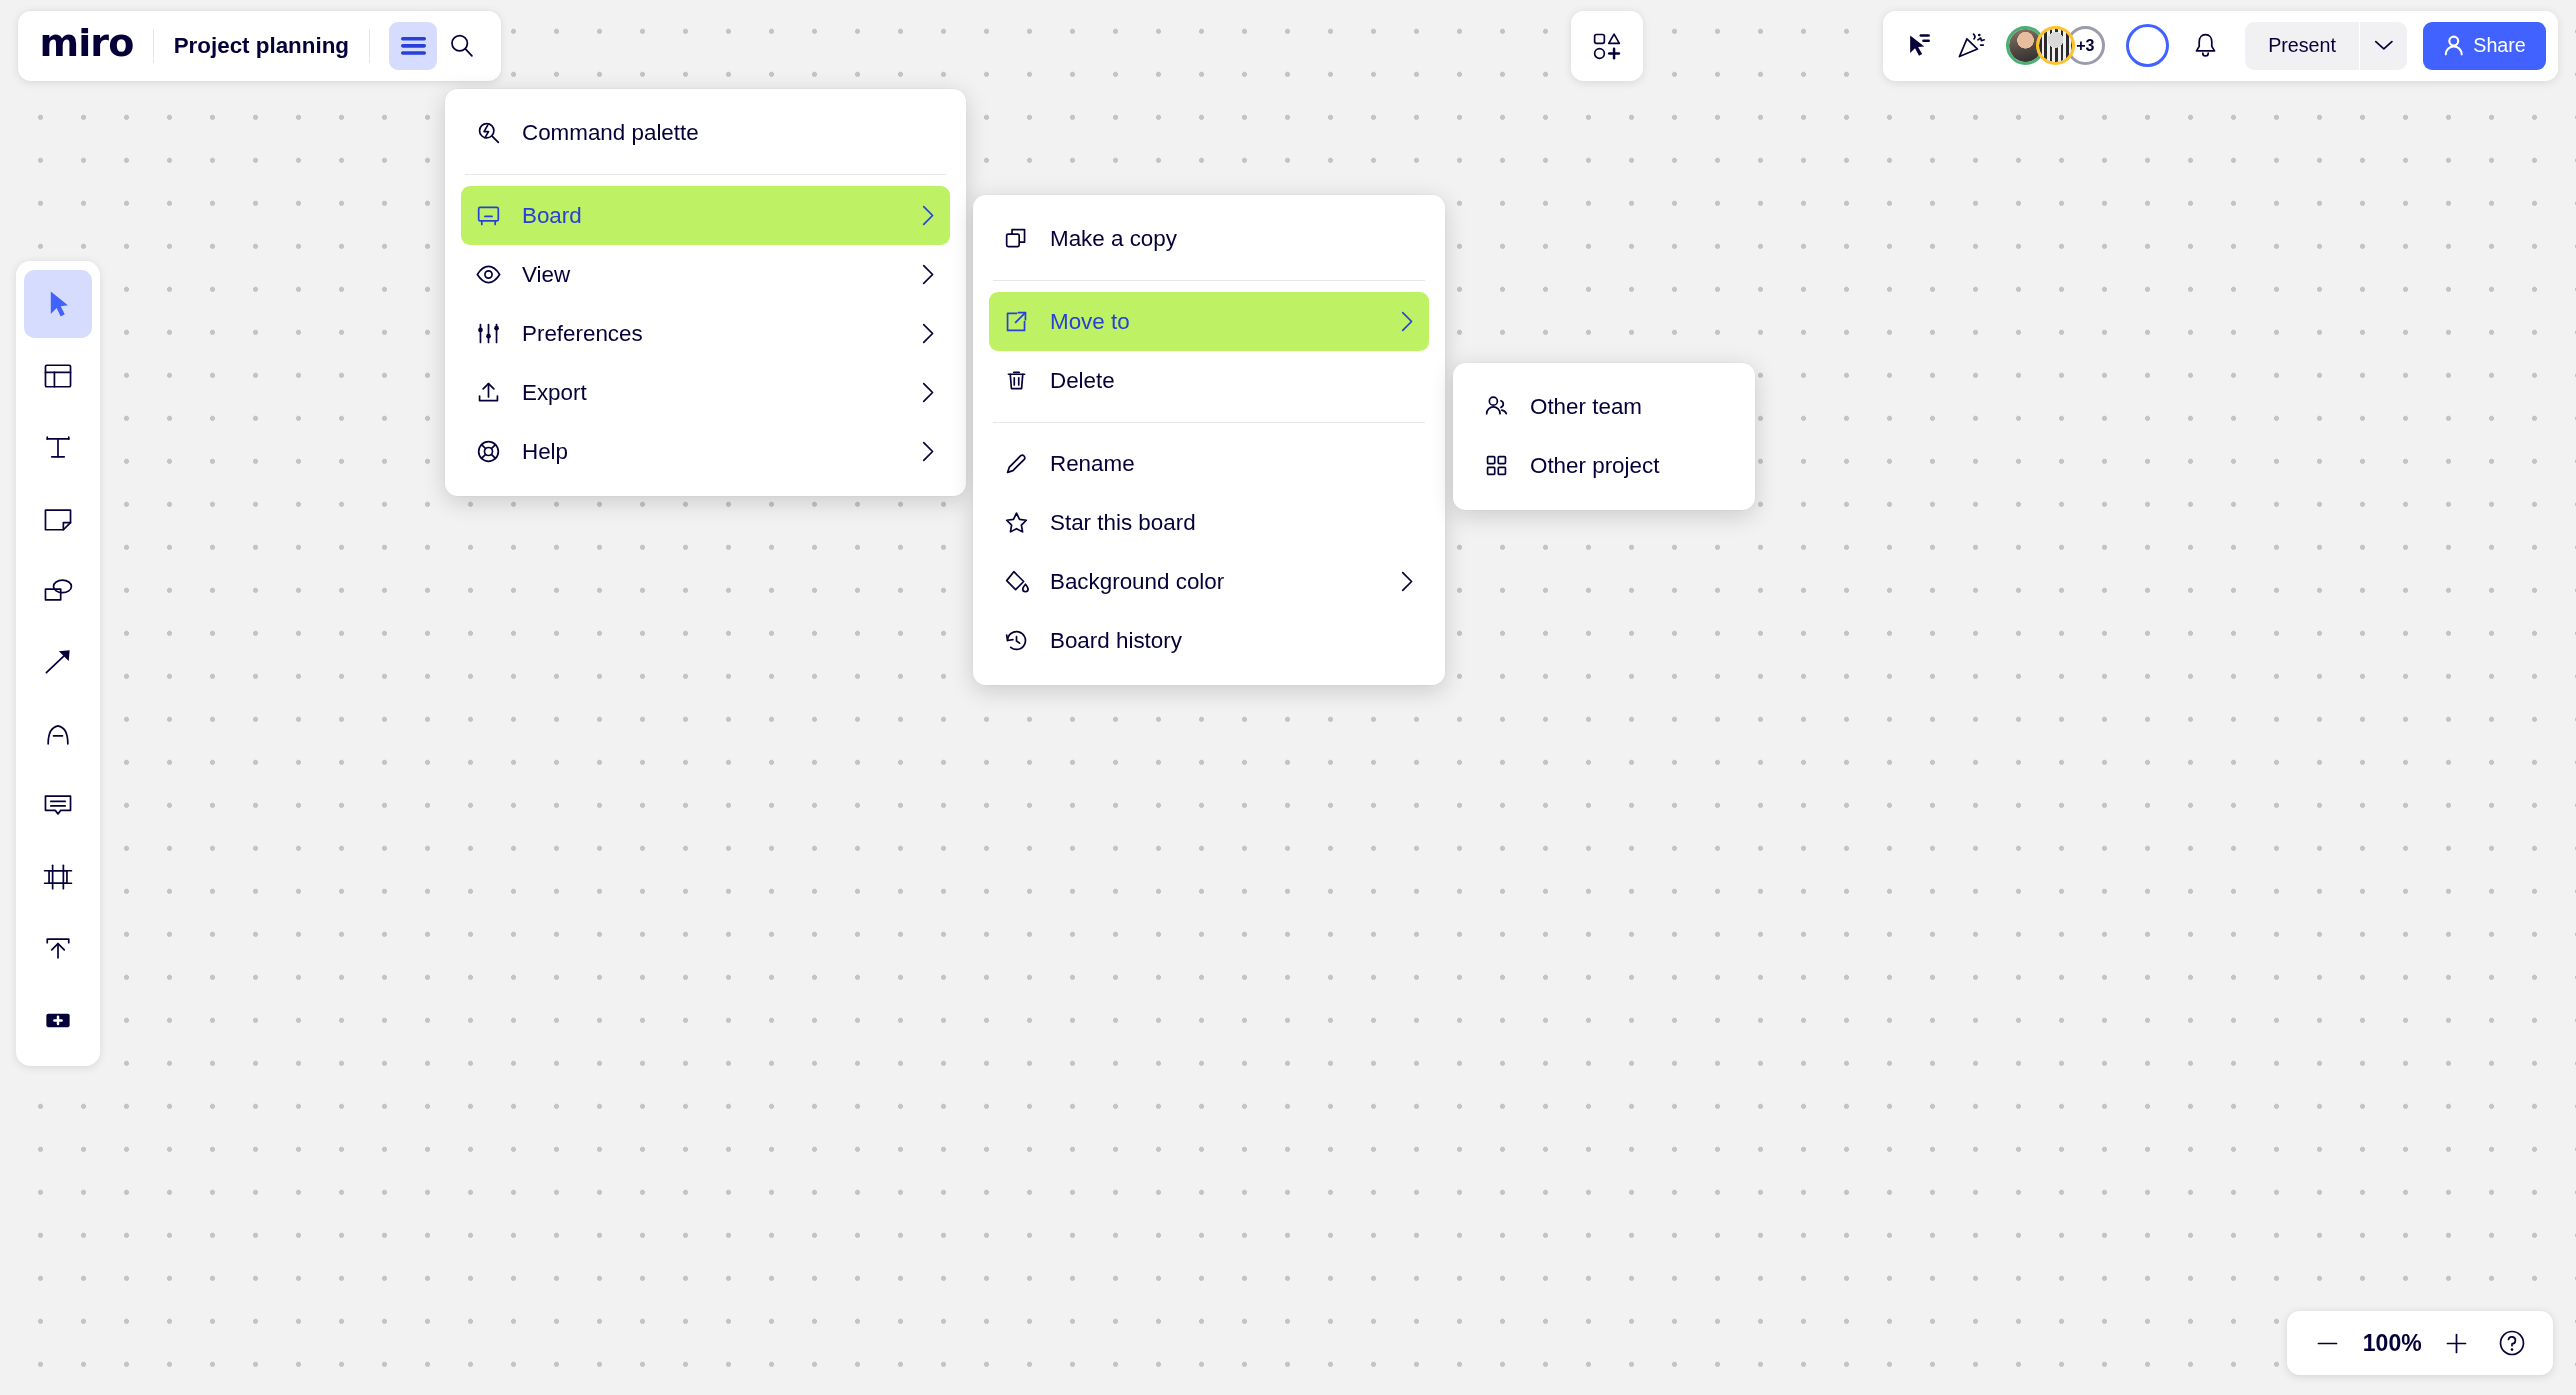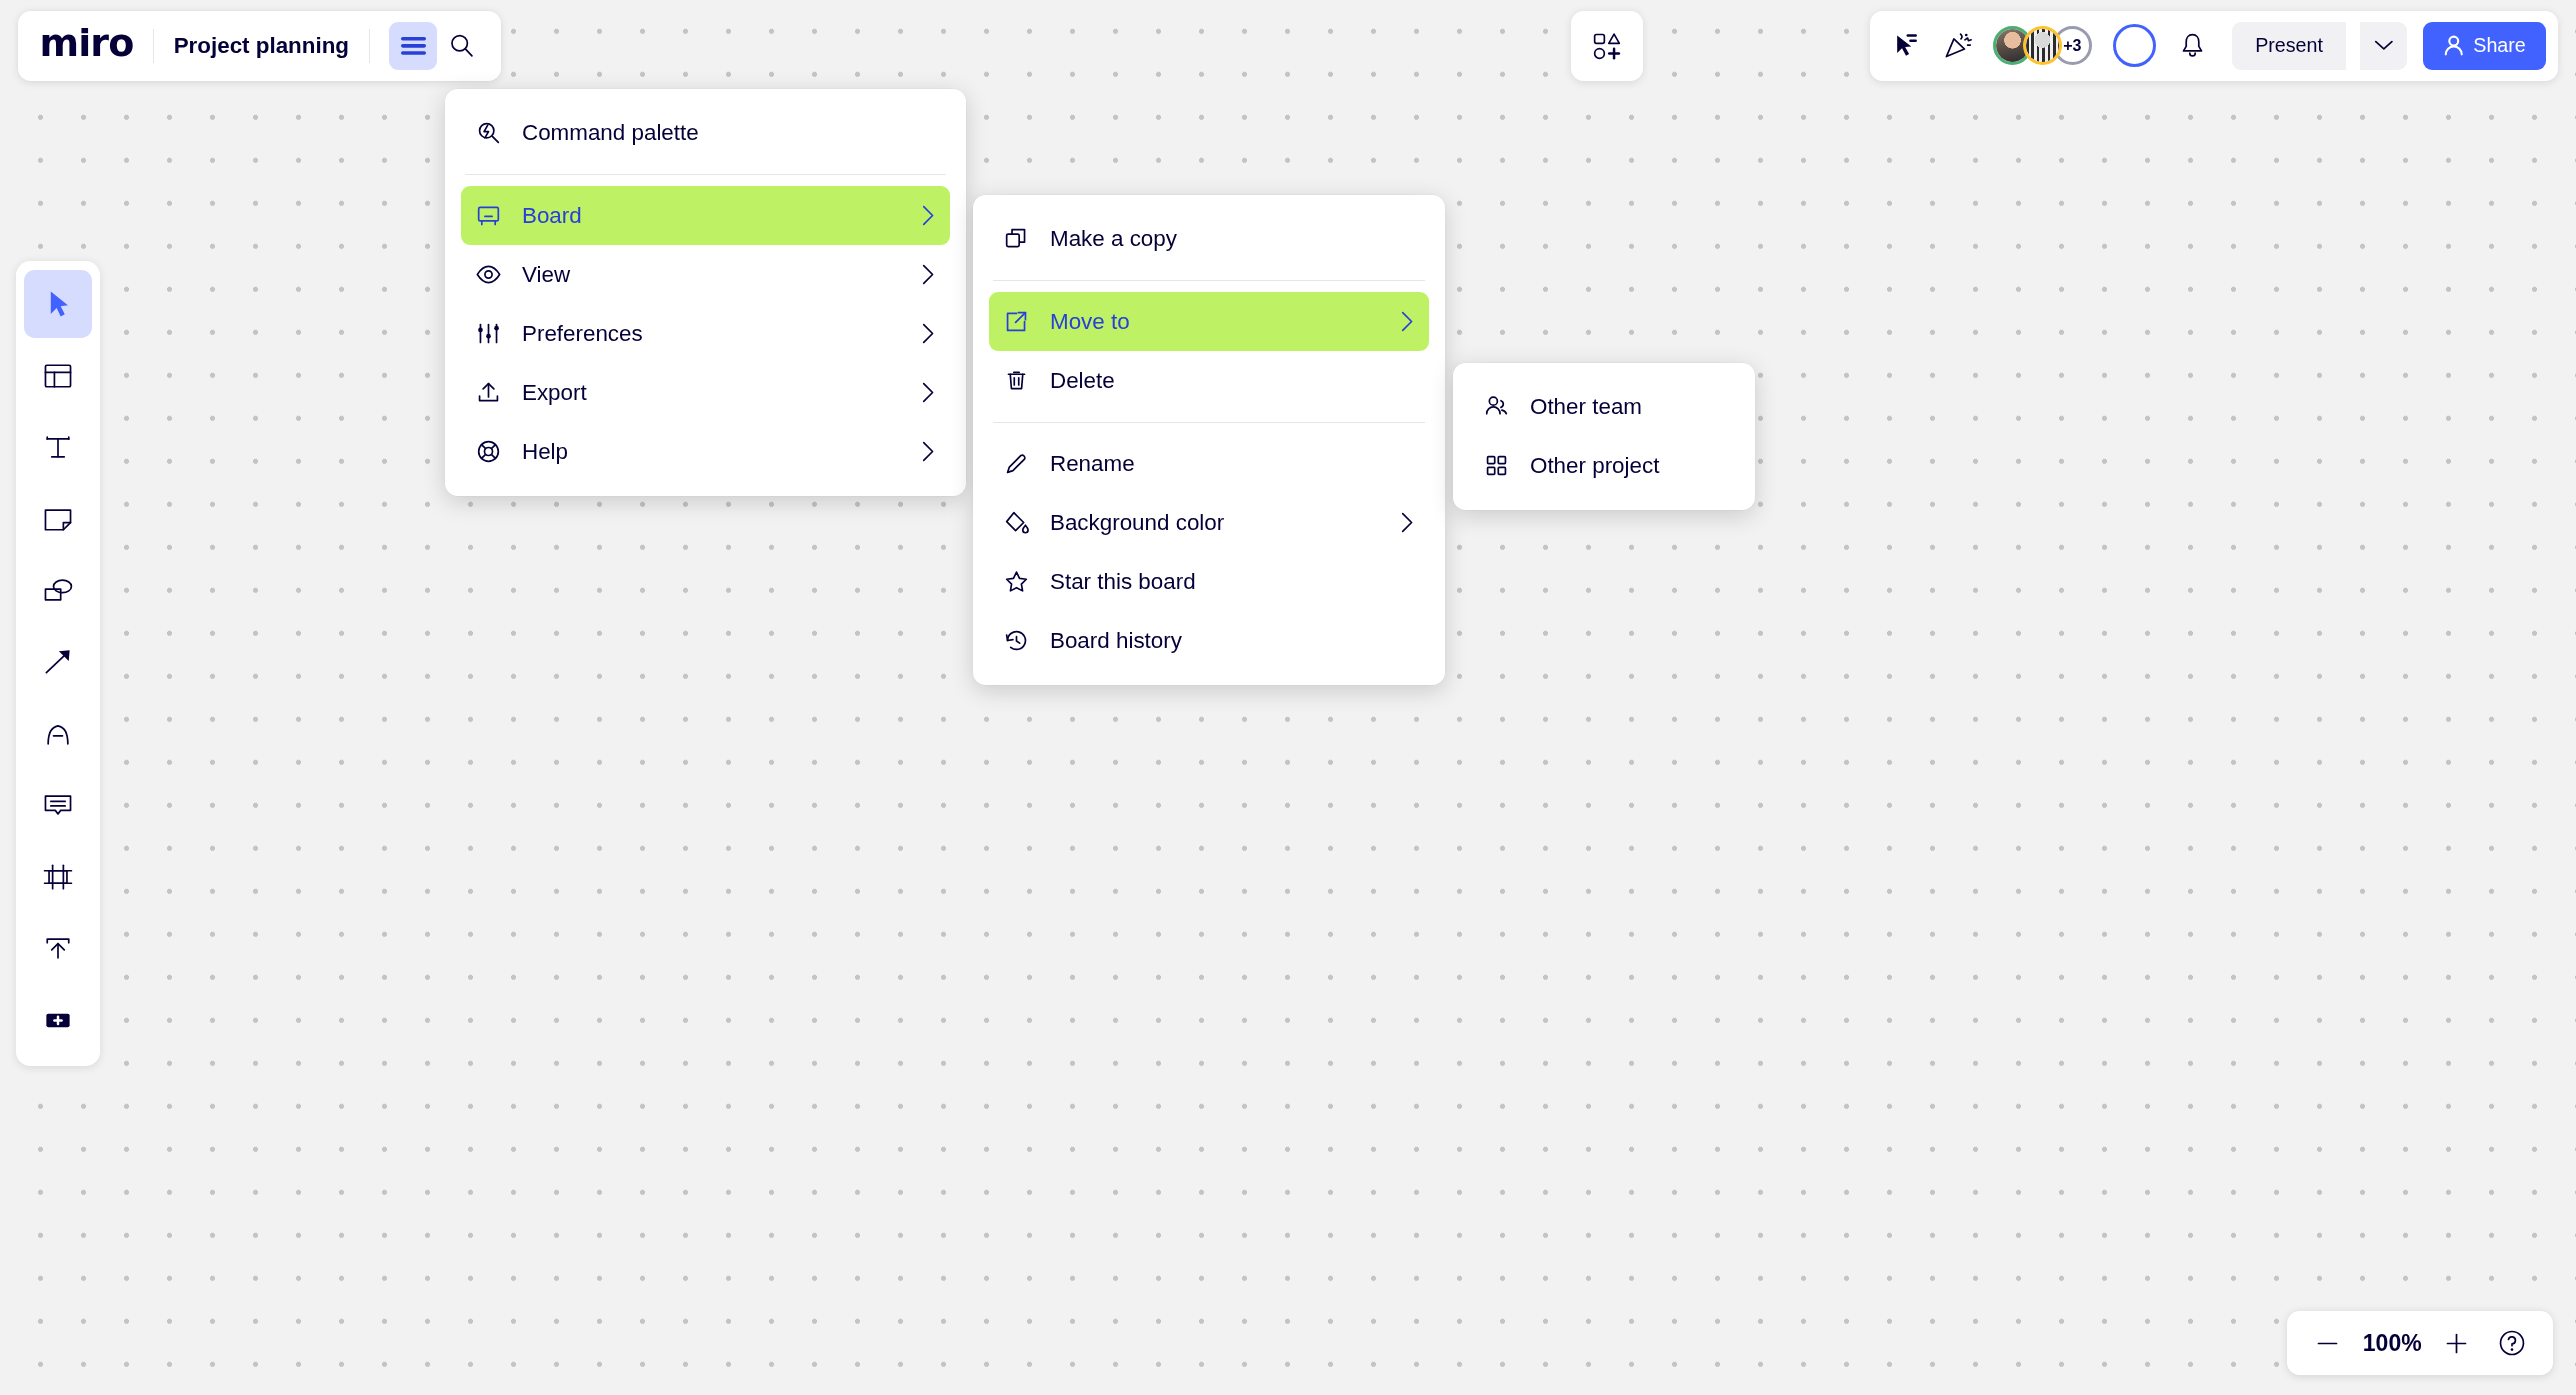--- a/index.html
+++ b/index.html
@@ -101,21 +101,21 @@
     cursor: pointer; flex: none;
   }
   #avatar-me {
     width: 43px; height: 43px; border-radius: 50%;
     border: 3.6px solid #4262ff; overflow: hidden;
     margin-left: 18px; position: relative; cursor: pointer; flex: none;
   }
 
   
   #present-group {
-    display: flex; align-items: center; margin-left: 12.5px; gap: 14px;
+    display: flex; align-items: center; margin-left: 12.5px; gap: 1px;
   }
   #present-btn {
     height: 48px; padding: 0 23px;
     background: #f1f1f3; border: none;
     border-radius: 9px 0 0 9px;
     font-size: 19.7px; color: #050038;
     font-family: "Liberation Sans", sans-serif;
     cursor: pointer;
   }
   #present-caret {
@@ -557,38 +557,38 @@
     <span class="mi-ico">
       <svg width="25" height="25" viewBox="0 0 28 28">
         <path d="M4 24 L6 18 L19 5 a3 3 0 0 1 4 4 L10 22 Z" class="ic" stroke-width="2.1"></path>
       </svg>
     </span>
     <span class="mi-label">Rename</span>
   </div>
   <div class="mi">
     <span class="mi-ico">
       <svg width="25" height="25" viewBox="0 0 28 28">
+        <path d="M14 3.5 L17.4 10.4 L25 11.5 L19.5 16.9 L20.8 24.5 L14 20.9 L7.2 24.5 L8.5 16.9 L3 11.5 L10.6 10.4 Z" class="ic" stroke-width="2.1"></path>
+      </svg>
+    </span>
+    <span class="mi-label">Star this board</span>
+  </div>
+  <div class="mi">
+    <span class="mi-ico">
+      <svg width="25" height="25" viewBox="0 0 28 28">
         <path d="M11 3 L22 14 L13 23 L3 13 Z" class="ic" stroke-width="2.1"></path>
         <path d="M24 17 c0 0 3 3.5 3 5.5 a3 3 0 0 1 -6 0 c0 -2 3 -5.5 3 -5.5 Z" class="ic" stroke-width="1.8"></path>
       </svg>
     </span>
     <span class="mi-label">Background color</span>
     <span class="mi-arrow">
       <svg width="14.3" height="23" viewBox="0 0 16 26">
           <path d="M3 3 L13 13 L3 23" class="ic" stroke-width="2.6"></path>
         </svg>
     </span>
-  </div>
-  <div class="mi">
-    <span class="mi-ico">
-      <svg width="25" height="25" viewBox="0 0 28 28">
-        <path d="M14 3.5 L17.4 10.4 L25 11.5 L19.5 16.9 L20.8 24.5 L14 20.9 L7.2 24.5 L8.5 16.9 L3 11.5 L10.6 10.4 Z" class="ic" stroke-width="2.1"></path>
-      </svg>
-    </span>
-    <span class="mi-label">Star this board</span>
   </div>
   <div class="mi">
     <span class="mi-ico">
       <svg width="25" height="25" viewBox="0 0 28 28">
         <path d="M4 14 a10 10 0 1 1 3.5 7.6" class="ic" stroke-width="2.1"></path>
         <path d="M3 8 L4 14 L10 13" class="ic" stroke-width="2.1"></path>
         <path d="M14 9.5 v5 l3.5 2.5" class="ic" stroke-width="2.1"></path>
       </svg>
     </span>
     <span class="mi-label">Board history</span>

